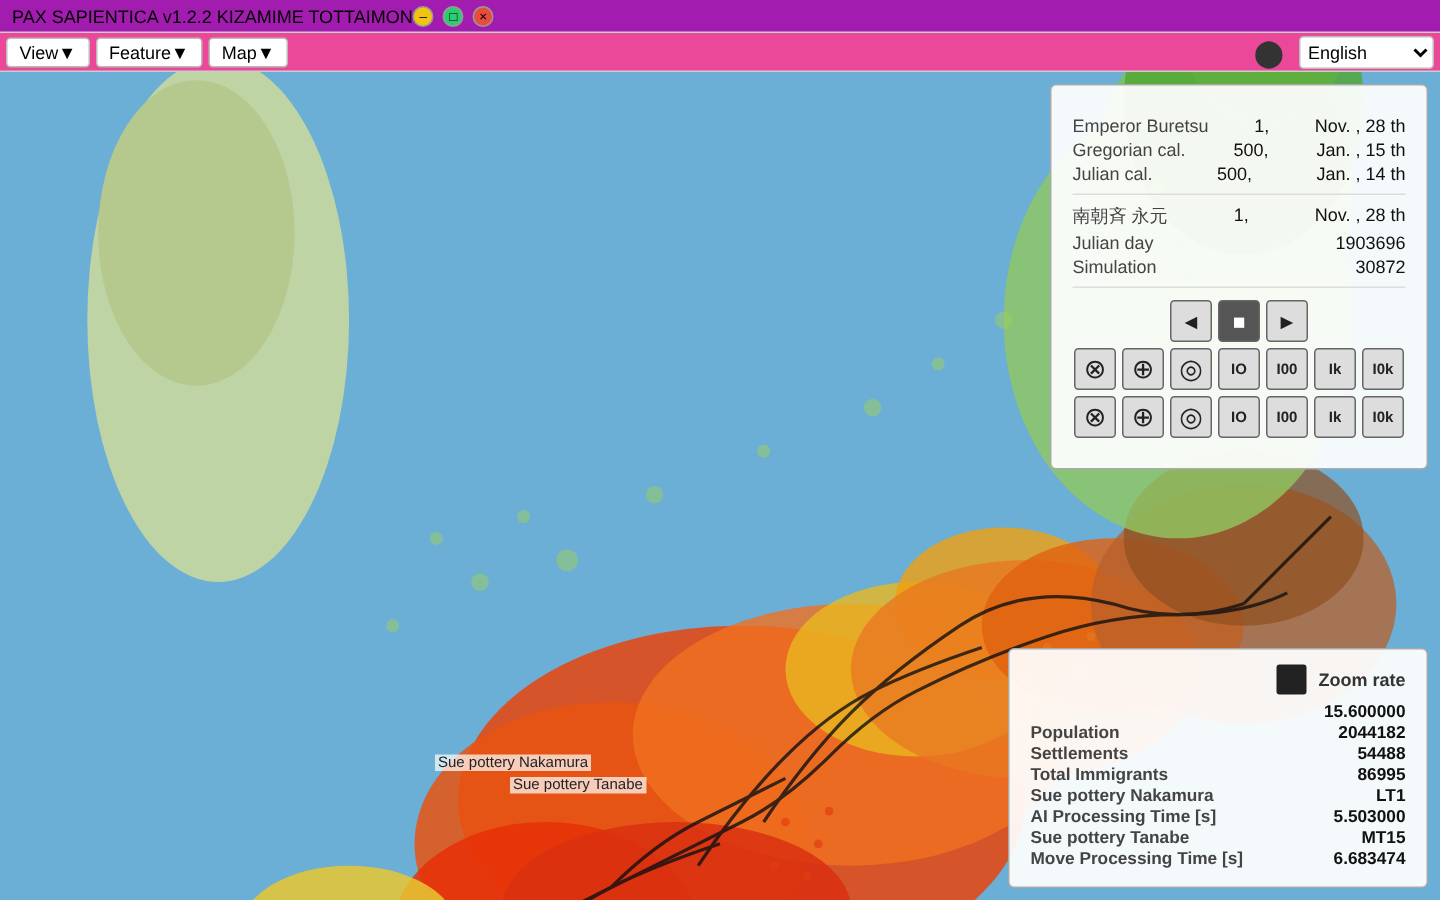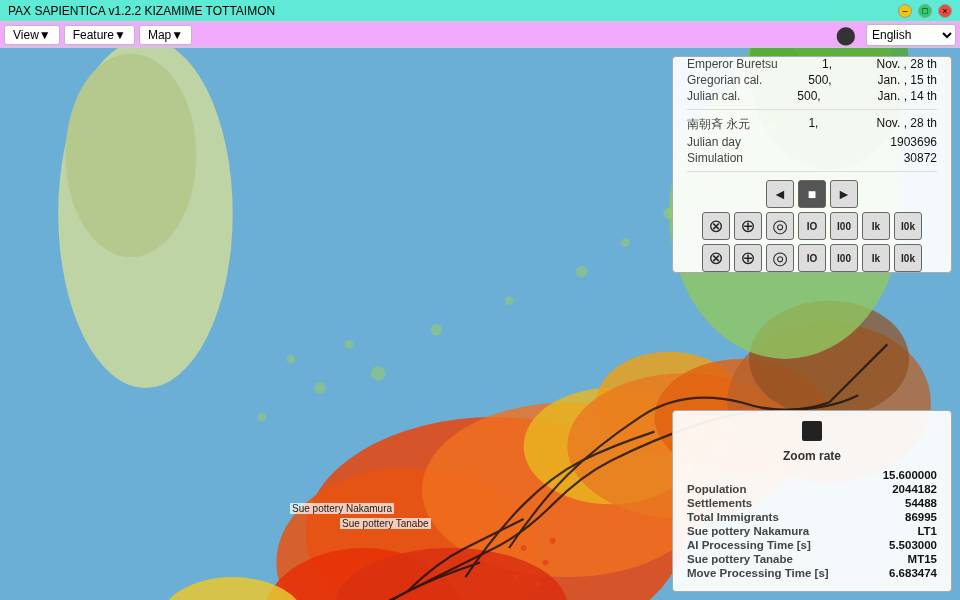--- a/index.html
+++ b/index.html
@@ -2,38 +2,38 @@
 <html><head>
   <meta charset="utf-8">
   <style>
     * { margin: 0; padding: 0; box-sizing: border-box; }
     body { width: 960px; height: 600px; overflow: hidden; font-family: Arial, sans-serif; font-size: 12px; background: #4a8abf; }
 
     
     #titlebar {
       width: 100%;
       height: 22px;
-      background: #5eead4;
+      background: #a21caf;
       display: flex;
       align-items: center;
-      justify-content: space-between;
+      justify-content: flex-start;
       padding: 0 8px;
       border-bottom: 1px solid #ccc;
     }
     #titlebar-controls { display: flex; gap: 6px; }
     .win-btn { width: 14px; height: 14px; border-radius: 50%; border: 1px solid #999; background: #ddd; cursor: pointer; display: flex; align-items: center; justify-content: center; font-size: 9px; }
     .win-btn.close { background: #e74c3c; }
     .win-btn.min { background: #f1c40f; }
     .win-btn.max { background: #2ecc71; }
 
     
     #menubar {
       width: 100%;
       height: 26px;
-      background: #f0abfc;
+      background: #ec4899;
       border-bottom: 1px solid #ccc;
       display: flex;
       align-items: center;
       padding: 0 4px;
       gap: 4px;
     }
     .menu-item {
       padding: 2px 8px;
       cursor: pointer;
       border: 1px solid #bbb;
@@ -68,25 +68,25 @@
       position: absolute;
       top: 0; left: 0;
       width: 100%; height: 100%;
     }
 
     
     #info-panel {
       position: absolute;
       top: 8px;
       right: 8px;
-      width: 280px;
+      width: 252px;
       background: rgba(255,255,255,0.93);
       border: 1px solid #aaa;
       border-radius: 4px;
-      padding: 0 14px;
+      padding: 20px 14px;
       font-size: 12px;
     }
     .info-row {
       display: flex;
       justify-content: space-between;
       margin-bottom: 2px;
     }
     .info-label { color: #444; }
     .info-value { color: #111; font-weight: 500; }
     .info-divider { border: none; border-top: 1px solid #ddd; margin: 6px 0; }
@@ -123,21 +123,20 @@
       border-radius: 4px;
       padding: 10px 14px;
       font-size: 12px;
     }
     .stats-header {
       display: flex;
       align-items: center;
       justify-content: flex-end;
       margin-bottom: 6px;
       gap: 8px;
-      flex-direction: column;
     }
     .black-square {
       width: 20px; height: 20px;
       background: #222;
       border-radius: 2px;
     }
     .stats-title { font-weight: bold; color: #333; }
     .stats-row {
       display: flex;
       justify-content: space-between;

